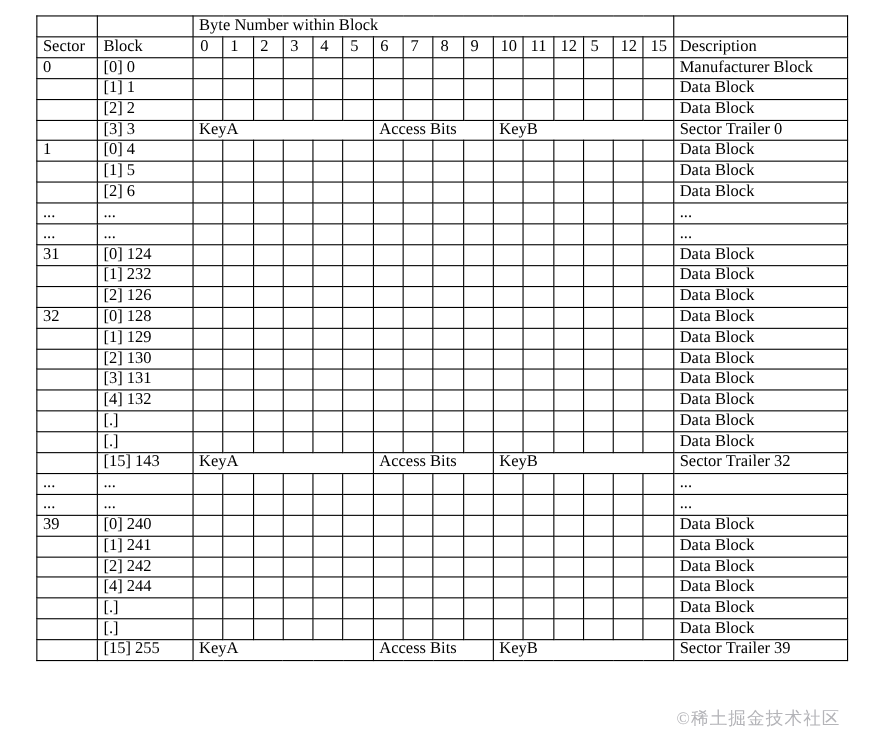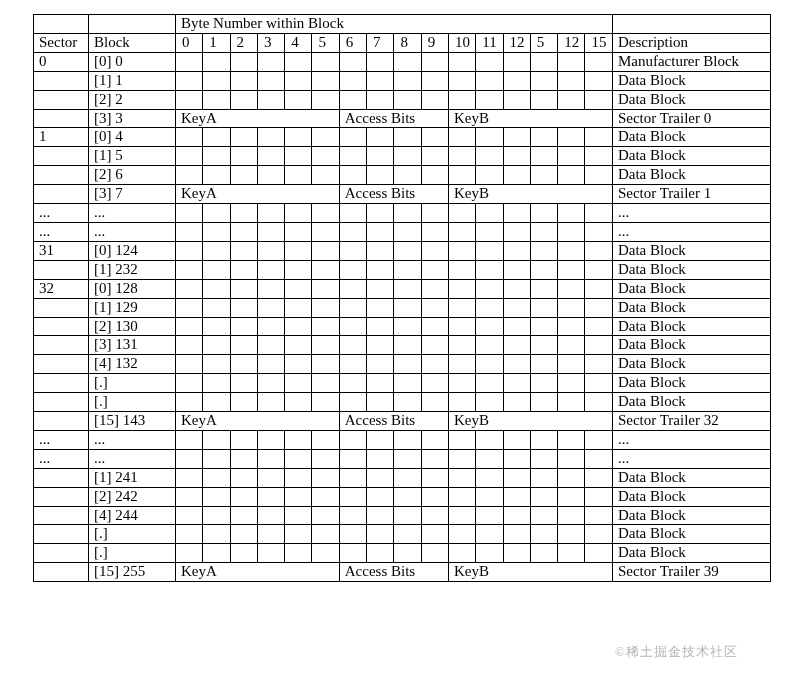--- a/index.html
+++ b/index.html
@@ -37,21 +37,21 @@
     white-space: nowrap;
     overflow: hidden;
   }
   table.mem-table td.bold { font-weight: normal; }
   table.mem-table td.byte-cell,
   table.mem-table td.byte-head { padding-left: 6px; }
   .watermark {
     position: absolute;
     left: 615px;
     top: 643px;
-    font-size: 13px;
+    font-size: 16px;
     letter-spacing: 1px;
     color: #b4b4b8;
     white-space: nowrap;
     z-index: 5;
     font-family: "Liberation Serif", "DejaVu Serif", serif;
   }
 </style>
 </head>
 <body>
 
@@ -237,28 +237,20 @@
           <td class="byte-cell"></td>
           <td class="byte-cell"></td>
           <td class="byte-cell"></td>
           <td class="byte-cell"></td>
           <td class="byte-cell"></td>
           <td class="byte-cell"></td>
           <td class="byte-cell"></td>
           <td class="desc-cell">Data Block</td>
         </tr>
         <tr>
-          <td class="sector-cell"></td>
-          <td class="block-cell">[3] 7</td>
-          <td class="span-cell" colspan="6">KeyA</td>
-          <td class="span-cell" colspan="4">Access Bits</td>
-          <td class="span-cell" colspan="6">KeyB</td>
-          <td class="desc-cell">Sector Trailer 1</td>
-        </tr>
-        <tr>
           <td class="sector-cell">...</td>
           <td class="block-cell">...</td>
           <td class="byte-cell"></td>
           <td class="byte-cell"></td>
           <td class="byte-cell"></td>
           <td class="byte-cell"></td>
           <td class="byte-cell"></td>
           <td class="byte-cell"></td>
           <td class="byte-cell"></td>
           <td class="byte-cell"></td>
@@ -310,20 +302,41 @@
           <td class="byte-cell"></td>
           <td class="byte-cell"></td>
           <td class="byte-cell"></td>
           <td class="byte-cell"></td>
           <td class="byte-cell"></td>
           <td class="desc-cell">Data Block</td>
         </tr>
         <tr>
           <td class="sector-cell"></td>
           <td class="block-cell">[1] 232</td>
+          <td class="byte-cell"></td>
+          <td class="byte-cell"></td>
+          <td class="byte-cell"></td>
+          <td class="byte-cell"></td>
+          <td class="byte-cell"></td>
+          <td class="byte-cell"></td>
+          <td class="byte-cell"></td>
+          <td class="byte-cell"></td>
+          <td class="byte-cell"></td>
+          <td class="byte-cell"></td>
+          <td class="byte-cell"></td>
+          <td class="byte-cell"></td>
+          <td class="byte-cell"></td>
+          <td class="byte-cell"></td>
+          <td class="byte-cell"></td>
+          <td class="byte-cell"></td>
+          <td class="desc-cell">Data Block</td>
+        </tr>
+        <tr>
+          <td class="sector-cell"></td>
+          <td class="block-cell">[2] 126</td>
           <td class="byte-cell"></td>
           <td class="byte-cell"></td>
           <td class="byte-cell"></td>
           <td class="byte-cell"></td>
           <td class="byte-cell"></td>
           <td class="byte-cell"></td>
           <td class="byte-cell"></td>
           <td class="byte-cell"></td>
           <td class="byte-cell"></td>
           <td class="byte-cell"></td>
@@ -524,20 +537,41 @@
           <td class="byte-cell"></td>
           <td class="byte-cell"></td>
           <td class="byte-cell"></td>
           <td class="byte-cell"></td>
           <td class="byte-cell"></td>
           <td class="byte-cell"></td>
           <td class="byte-cell"></td>
           <td class="byte-cell"></td>
           <td class="byte-cell"></td>
           <td class="desc-cell">...</td>
+        </tr>
+        <tr>
+          <td class="sector-cell">39</td>
+          <td class="block-cell">[0] 240</td>
+          <td class="byte-cell"></td>
+          <td class="byte-cell"></td>
+          <td class="byte-cell"></td>
+          <td class="byte-cell"></td>
+          <td class="byte-cell"></td>
+          <td class="byte-cell"></td>
+          <td class="byte-cell"></td>
+          <td class="byte-cell"></td>
+          <td class="byte-cell"></td>
+          <td class="byte-cell"></td>
+          <td class="byte-cell"></td>
+          <td class="byte-cell"></td>
+          <td class="byte-cell"></td>
+          <td class="byte-cell"></td>
+          <td class="byte-cell"></td>
+          <td class="byte-cell"></td>
+          <td class="desc-cell">Data Block</td>
         </tr>
         <tr>
           <td class="sector-cell"></td>
           <td class="block-cell">[1] 241</td>
           <td class="byte-cell"></td>
           <td class="byte-cell"></td>
           <td class="byte-cell"></td>
           <td class="byte-cell"></td>
           <td class="byte-cell"></td>
           <td class="byte-cell"></td>

